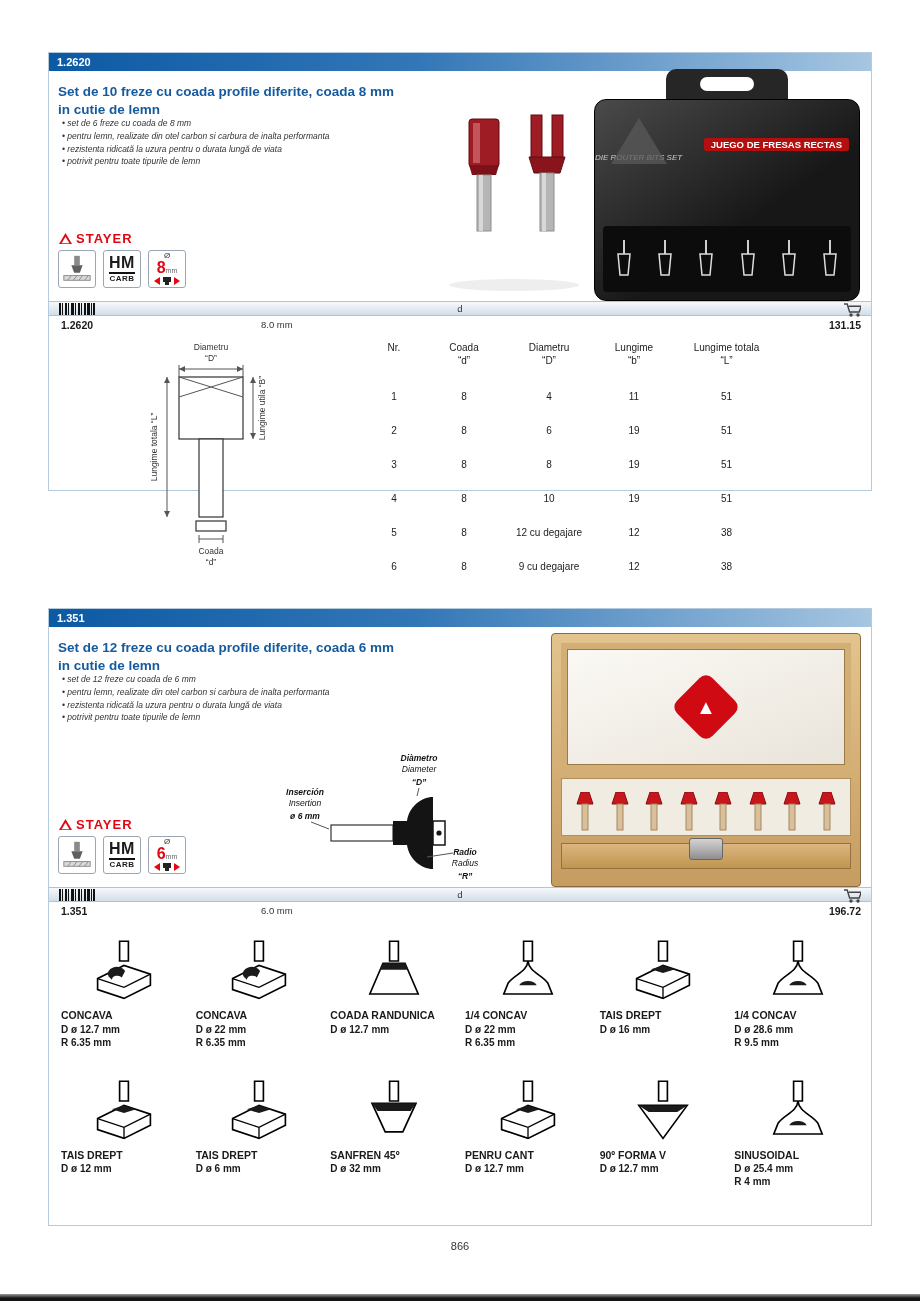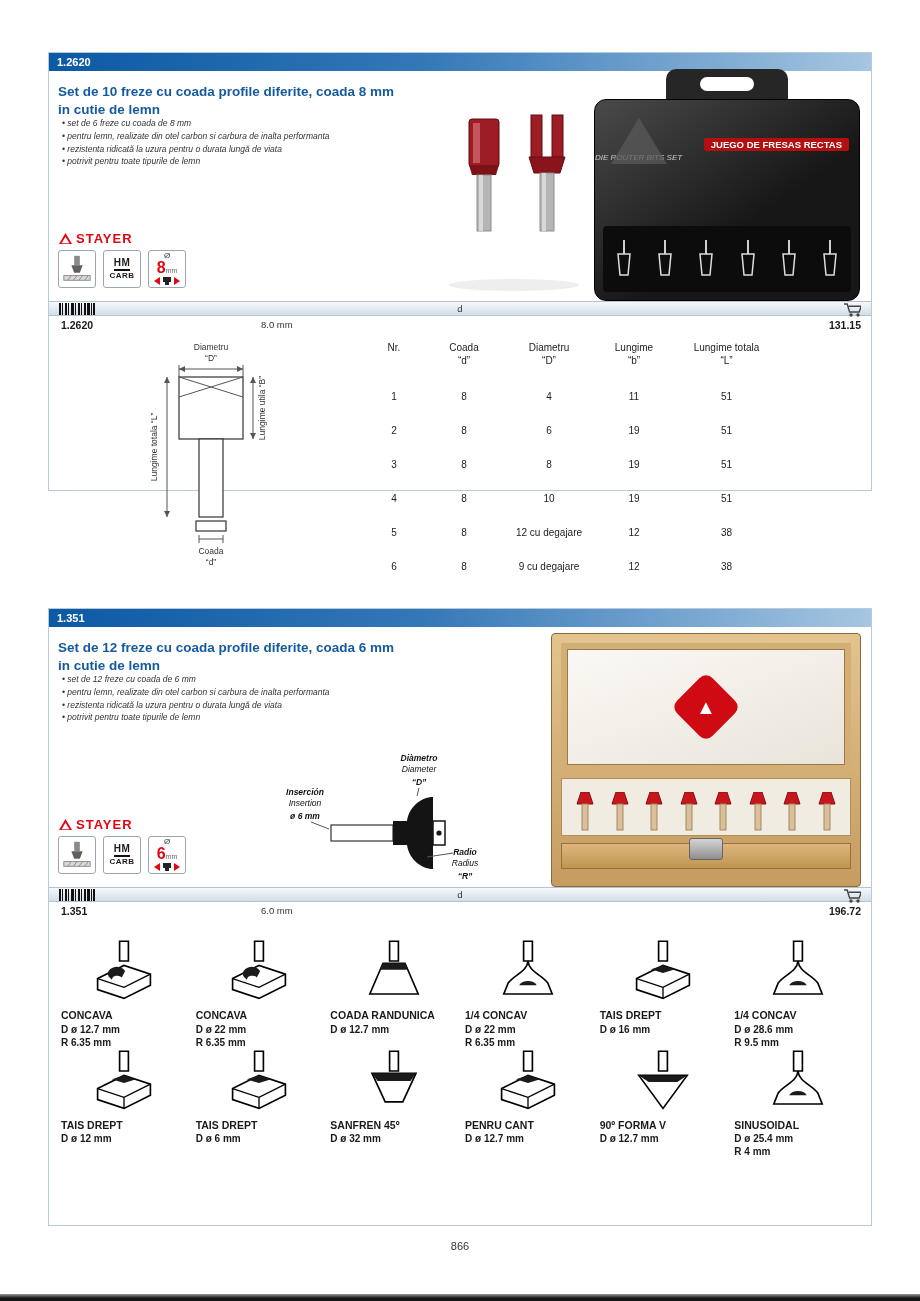--- a/index.html
+++ b/index.html
@@ -12,21 +12,21 @@
 .bullets{position:absolute;left:13px;top:64px;width:430px;list-style:none;font-size:8.5px;font-style:italic;color:#333;line-height:1.5}
 .bullets li::before{content:"• "}
 .brand{position:absolute;left:9px;display:flex;align-items:center;gap:3px}
 #sec1 .brand{top:178px}
 #sec2 .brand{top:208px}
 .brand-text{color:#e30613;font-weight:900;font-size:13px;letter-spacing:1px}
 .badges{position:absolute;left:9px;display:flex;gap:7px}
 #sec1 .badges{top:197px}
 #sec2 .badges{top:227px}
 .badge{width:38px;height:38px;border:1px solid #9aa7b2;border-radius:3px;background:#fff;display:flex;flex-direction:column;align-items:center;justify-content:center;overflow:hidden}
-.hm-t{font-size:10px;font-weight:900;letter-spacing:.5px;border-bottom:2px solid #111;line-height:1.05}
+.hm-t{font-size:16px;font-weight:900;letter-spacing:.5px;border-bottom:2px solid #111;line-height:1.05}
 .hm-b{font-size:8px;font-weight:bold;letter-spacing:.5px}
 .size .dia{font-size:8px;line-height:1;color:#333}
 .size .num{line-height:1.05}
 .size .n{font-size:16px;font-weight:900;color:#e30613}
 .size .u{font-size:7px;color:#666}
 .info-bar{position:absolute;left:0;right:0;height:15px;background:linear-gradient(#f6f9fb,#d2dee8);border-top:1px solid #b3c3d2;border-bottom:1px solid #b3c3d2}
 #sec1 .info-bar{top:248px}
 #sec2 .info-bar{top:278px}
 .info-bar .bc{position:absolute;left:10px;top:1px}
 .info-bar .dlab{position:absolute;left:50%;transform:translateX(-50%);font-size:9.5px;color:#333;line-height:13px}
@@ -53,21 +53,21 @@
 .hrow .hc{display:flex;flex-direction:column;line-height:1.3}
 .drow{height:34px;align-items:center}
 .diagram2{position:absolute;left:218px;top:140px}
 .woodbox{position:absolute;left:502px;top:24px;width:310px;height:254px;background:linear-gradient(#e3c48e,#c69c60);border:1px solid #8a6a3c;border-radius:4px;padding:9px}
 .wb-glass{height:128px;background:linear-gradient(160deg,#fbf9f5,#e9e4da);border:6px solid #d4af75;box-shadow:inset 0 0 0 1px #9c7a46;position:relative}
 .wb-logo{width:50px;height:50px;background:#cf0a12;transform:rotate(45deg);border-radius:9px;position:absolute;left:50%;top:50%;margin:-25px 0 0 -25px}
 .wb-logo span{position:absolute;inset:0;display:flex;align-items:center;justify-content:center;transform:rotate(-45deg);color:#fff;font-size:20px;line-height:1}
 .wb-bits{height:58px;margin-top:7px;background:#f1ece2;border:1px solid #b08f5c;display:flex;align-items:flex-end;justify-content:space-around;padding:3px 6px}
 .wb-front{height:26px;margin-top:7px;background:linear-gradient(#dcb67f,#bf954f);border:1px solid #96713d;position:relative}
 .wb-clasp{position:absolute;left:50%;top:-6px;transform:translateX(-50%);width:34px;height:22px;background:linear-gradient(#d4d4d4,#8f8f8f);border:1px solid #666;border-radius:3px}
-.profiles{position:absolute;left:8px;top:330px;width:808px;display:grid;grid-template-columns:repeat(6,1fr);}
+.profiles{position:absolute;left:8px;top:330px;width:808px;display:grid;grid-template-columns:repeat(6,1fr);row-gap:30px}
 .pcell{padding:0 4px}
 .picon{display:block;width:76px;height:66px;margin:0 auto}
 .pname{font-size:10.5px;font-weight:bold;margin-top:4px;line-height:1.3}
 .pline{font-size:10px;font-weight:bold;line-height:1.3}
 .page-num{position:absolute;left:0;right:0;top:1240px;text-align:center;font-size:11px;color:#333}
 .footer-bar{position:absolute;left:0;right:0;bottom:0;height:7px;background:linear-gradient(#9a9a9a,#141414 60%)}
 svg text{font-family:"Liberation Sans",sans-serif}
 .dt{font-size:8.5px;fill:#333}
 .dtb{font-size:8.5px;font-weight:bold;font-style:italic;fill:#111}
 .dti{font-size:8.5px;font-style:italic;fill:#111}

